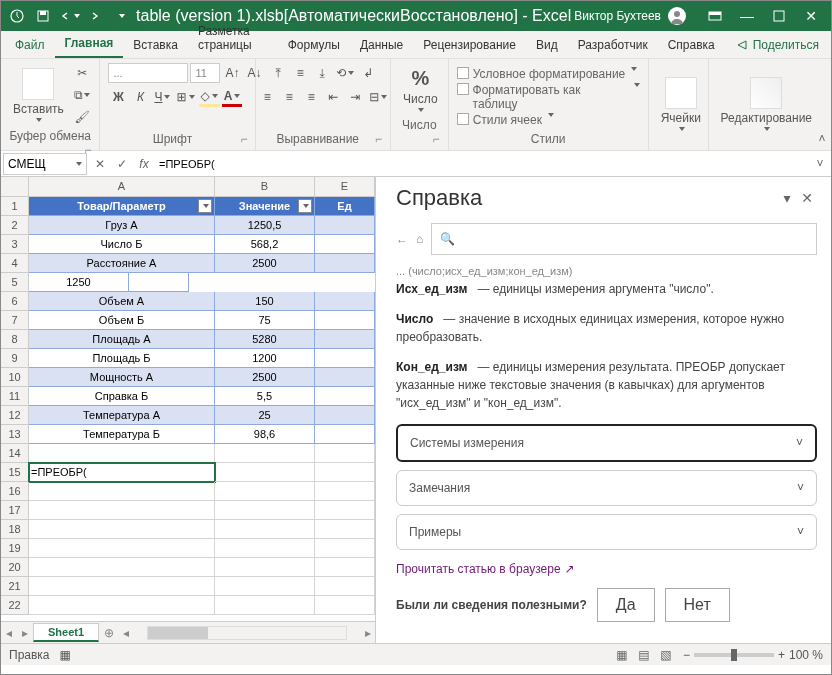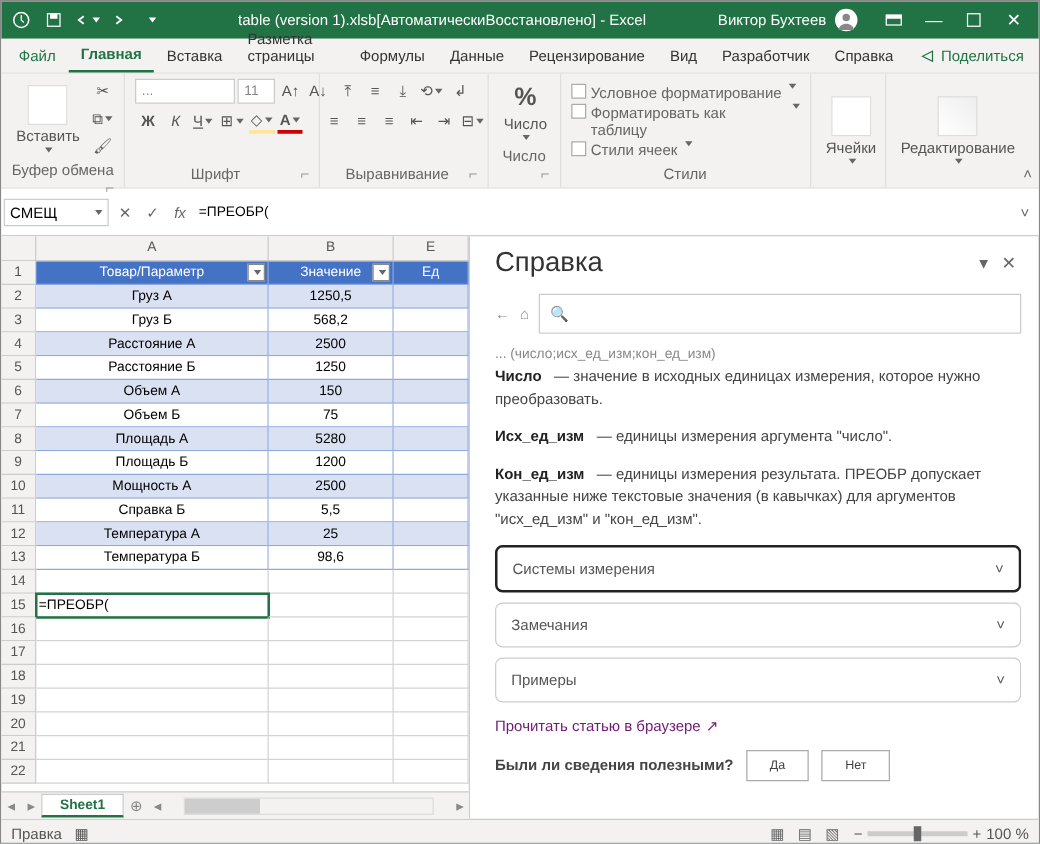--- a/index.html
+++ b/index.html
@@ -1,20 +1,20 @@
 <!DOCTYPE html>
 <html><head>
 <meta charset="utf-8">
 <style>
 *{box-sizing:border-box;margin:0;padding:0;font-family:"Segoe UI",Arial,sans-serif;font-size:12px;user-select:none}
 body{background:#fff;width:832px;height:675px;overflow:hidden;border:1px solid #888;position:relative}
 .titlebar{height:30px;background:#217346;display:flex;align-items:center;color:#fff;padding:0 4px}
 .titlebar .qat{display:flex;gap:2px;align-items:center}
 .qat-btn{width:24px;height:24px;display:flex;align-items:center;justify-content:center;color:#fff}
-.titlebar-title{flex:1;text-align:center;font-size:12px}
+.titlebar-title{flex:1;text-align:center;font-size:16px}
 .titlebar-user{display:flex;align-items:center;gap:6px;font-size:12px}
 .titlebar-ctrls{display:flex;gap:0;margin-left:12px}
 .titlebar-ctrl{width:32px;height:24px;display:flex;align-items:center;justify-content:center;color:#fff;font-size:14px}
 .tabs{height:28px;background:#f3f2f1;display:flex;align-items:flex-end;padding-left:4px;border-bottom:1px solid #e1dfdd}
 .tab{padding:5px 10px 6px;font-size:12px;color:#333;cursor:pointer}
 .tab.first{color:#217346}
 .tab.active{color:#217346;border-bottom:2px solid #217346;font-weight:600}
 .tab.share{margin-left:auto;color:#217346;display:flex;align-items:center;gap:4px;padding-right:12px}
 .ribbon{height:92px;background:#f3f2f1;display:flex;border-bottom:1px solid #e1dfdd}
 .rgroup{padding:4px 8px 2px;border-right:1px solid #e1dfdd;display:flex;flex-direction:column;justify-content:space-between;min-width:60px}
@@ -23,35 +23,35 @@
 .rgroup-label .corner{float:right;color:#999;margin-left:4px}
 .rbtn{height:20px;min-width:20px;display:flex;align-items:center;justify-content:center;color:#555;font-size:12px;padding:0 2px}
 .chev{width:0;height:0;border-left:3px solid transparent;border-right:3px solid transparent;border-top:4px solid #666;display:inline-block;margin-left:2px}
 .bigbtn{display:flex;flex-direction:column;align-items:center;gap:2px;padding:2px 4px;color:#555}
 .bigbtn .ic{width:32px;height:32px;background:#fff;border:1px solid #ddd}
 .font-row{display:flex;gap:2px;align-items:center}
 .font-sel{height:20px;border:1px solid #ccc;background:#fff;font-size:11px;display:flex;align-items:center;padding:0 4px;color:#888}
 .styles-list{display:flex;flex-direction:column;gap:2px;font-size:11px;color:#666}
 .styles-list div{display:flex;align-items:flex-start;gap:4px}
 .sq{width:12px;height:12px;background:#fff;border:1px solid #aaa;display:inline-block}
-.fxbar{height:38px;border-bottom:1px solid #ccc;display:flex;align-items:center;background:#fff}
+.fxbar{height:26px;border-bottom:1px solid #ccc;display:flex;align-items:center;background:#fff}
 .namebox{width:84px;height:22px;border:1px solid #ccc;margin:0 2px;padding:0 4px;display:flex;align-items:center;font-size:11px}
 .fx-btn{width:22px;text-align:center;color:#666}
 .fx-input{flex:1;padding:0 4px;font-size:11px}
 .content{display:flex;height:466px}
 .grid-area{width:375px;display:flex;flex-direction:column;border-right:1px solid #ccc}
 .col-hdrs{display:flex;height:20px;background:#f3f2f1}
 .corner-cell{width:28px;border:1px solid #ccc;border-top:none;border-left:none}
 .col-hdr{border:1px solid #ccc;border-top:none;border-left:none;text-align:center;font-size:11px;color:#555;line-height:19px}
 .col-A{width:186px}.col-B{width:100px}.col-C{width:60px}
 .grid-rows{flex:1;overflow:hidden;position:relative}
 .grow{display:flex;height:19px}
 .row-hdr{width:28px;background:#f3f2f1;border:1px solid #ccc;border-top:none;border-left:none;text-align:center;font-size:11px;color:#555;line-height:18px}
 .cell{border:1px solid #d4d4d4;border-top:none;border-left:none;font-size:11px;line-height:18px;text-align:center;overflow:hidden}
-.hdr-cell{background:#4472C4;color:#fff;font-weight:400;border-color:#8ea9db;position:relative}
+.hdr-cell{background:#4472C4;color:#fff;font-weight:700;border-color:#8ea9db;position:relative}
 .hdr-cell .drop{position:absolute;right:2px;top:2px;width:14px;height:14px;background:#fff;border:1px solid #888;display:flex;align-items:center;justify-content:center}
 .even{background:#D9E1F2}.odd{background:#fff}
 .cell.col-A.even,.cell.col-A.odd{border-color:#8ea9db}.cell.col-B.even,.cell.col-B.odd{border-color:#8ea9db}.cell.col-C.even,.cell.col-C.odd{border-color:#8ea9db}
 .active-cell{outline:2px solid #217346;outline-offset:-1px;text-align:left;padding-left:2px;background:#fff}
 .sheet-tabs{height:22px;display:flex;align-items:center;border-top:1px solid #ccc;background:#f3f2f1}
 .stab-nav{width:16px;text-align:center;color:#888}
 .stab{padding:2px 14px;background:#fff;border:1px solid #ccc;border-bottom:2px solid #217346;font-size:11px;font-weight:600;color:#217346}
 .stab-add{width:20px;text-align:center;color:#888}
 .scroll-track{flex:1;height:14px;background:#f3f2f1;border:1px solid #ddd;margin:0 14px;position:relative}
 .scroll-thumb{position:absolute;height:12px;background:#cdcdcd;width:60px;left:0}
@@ -62,21 +62,21 @@
 .help-nav{display:flex;align-items:center;gap:8px;margin-bottom:8px}
 .help-search{flex:1;height:32px;border:1px solid #ccc;display:flex;align-items:center;padding:0 8px;color:#888}
 .help-body{flex:1;overflow:hidden;font-size:12px;color:#444;line-height:1.5}
 .help-body .trunc{color:#888;font-size:11px;}
 .help-para{margin-bottom:12px}
 .help-para b{color:#222}
 .accordion{border:1px solid #ccc;border-radius:6px;padding:8px 12px;margin-bottom:8px;display:flex;justify-content:space-between;align-items:center;color:#555}
 .accordion.hl{border:2.5px solid #222}
 .help-link{color:#701a75;margin:10px 0;display:flex;align-items:flex-end;gap:4px}
 .feedback{display:flex;align-items:center;gap:10px;margin-top:10px}
-.fb-btn{border:1px solid #aaa;padding:4px 18px;background:#fff;font-size:10px}
+.fb-btn{border:1px solid #aaa;padding:4px 18px;background:#fff;font-size:16px}
 .statusbar{height:22px;background:#f3f2f1;border-top:1px solid #ccc;display:flex;align-items:center;padding:0 8px;font-size:11px;color:#555}
 .statusbar .spacer{flex:1}
 .view-btn{width:22px;height:16px;border:1px solid transparent;display:flex;align-items:center;justify-content:center;color:#666}
 .zoom{display:flex;align-items:center;gap:4px;margin-left:6px}
 .zoom-track{width:80px;height:4px;background:#ccc;position:relative}
 .zoom-thumb{position:absolute;width:6px;height:12px;background:#666;top:-4px;left:37px}
 svg{display:block}
 </style>
 </head>
 <body>
@@ -307,33 +307,32 @@
           <div class="cell col-C hdr-cell">Ед</div>
         </div>
         <div class="grow">
           <div class="row-hdr">2</div>
           <div class="cell col-A even">Груз А</div>
           <div class="cell col-B even">1250,5</div>
           <div class="cell col-C even"></div>
         </div>
         <div class="grow">
           <div class="row-hdr">3</div>
-          <div class="cell col-A odd">Груз Б</div>
+          <div class="cell col-A odd">Число Б</div>
           <div class="cell col-B odd">568,2</div>
           <div class="cell col-C odd"></div>
         </div>
         <div class="grow">
           <div class="row-hdr">4</div>
           <div class="cell col-A even">Расстояние А</div>
           <div class="cell col-B even">2500</div>
           <div class="cell col-C even"></div>
         </div>
         <div class="grow">
           <div class="row-hdr">5</div>
-          <div class="cell col-A odd">Расстояние Б</div>
           <div class="cell col-B odd">1250</div>
           <div class="cell col-C odd"></div>
         </div>
         <div class="grow">
           <div class="row-hdr">6</div>
           <div class="cell col-A even">Объем А</div>
           <div class="cell col-B even">150</div>
           <div class="cell col-C even"></div>
         </div>
         <div class="grow">
@@ -456,22 +455,22 @@
     </div>
     <div class="help-nav">
       <div style="color:#888">←</div>
       <div style="color:#888">⌂</div>
       <div class="help-search">
           <span>🔍</span>
         </div>
     </div>
     <div class="help-body">
       <div class="trunc">... (число;исх_ед_изм;кон_ед_изм)</div>
+      <div class="help-para"><b>Исх_ед_изм</b>&nbsp;&nbsp;&nbsp;<span>— единицы измерения аргумента "число".</span></div>
       <div class="help-para"><b>Число</b>&nbsp;&nbsp;&nbsp;<span>— значение в исходных единицах измерения, которое нужно преобразовать.</span></div>
-      <div class="help-para"><b>Исх_ед_изм</b>&nbsp;&nbsp;&nbsp;<span>— единицы измерения аргумента "число".</span></div>
       <div class="help-para"><b>Кон_ед_изм</b>&nbsp;&nbsp;&nbsp;<span>— единицы измерения результата. ПРЕОБР допускает указанные ниже текстовые значения (в кавычках) для аргументов "исх_ед_изм" и "кон_ед_изм".</span></div>
       <div class="accordion hl">
           <span>Системы измерения</span>
           <span>˅</span>
         </div>
       <div class="accordion">
           <span>Замечания</span>
           <span>˅</span>
         </div>
       <div class="accordion">

